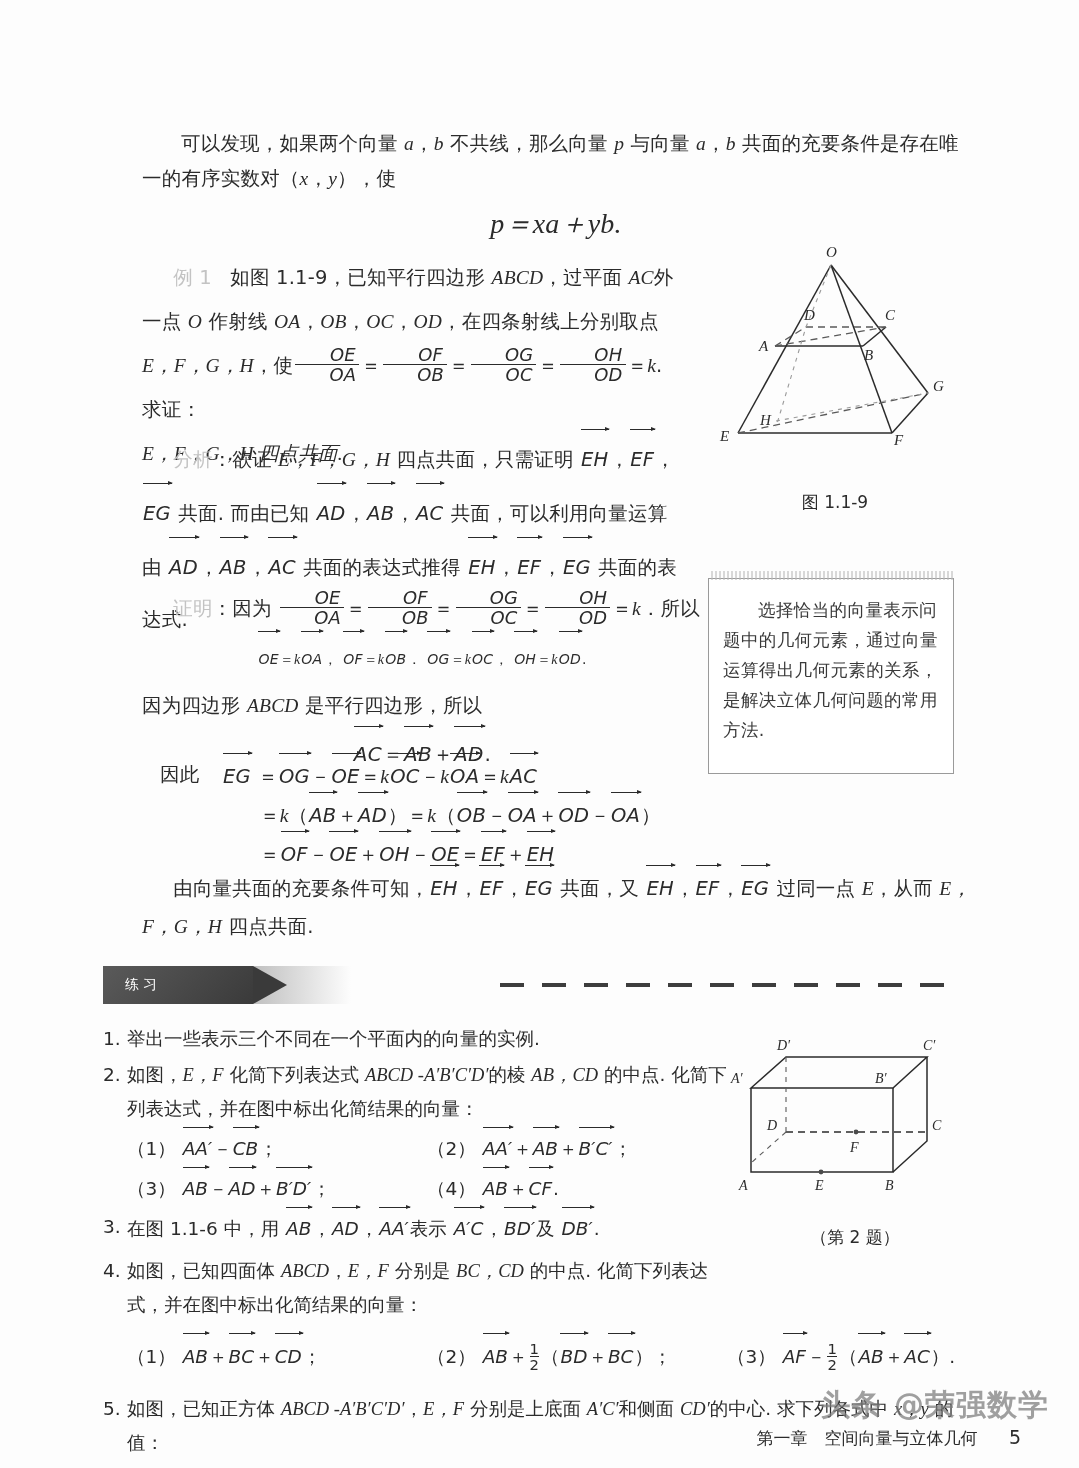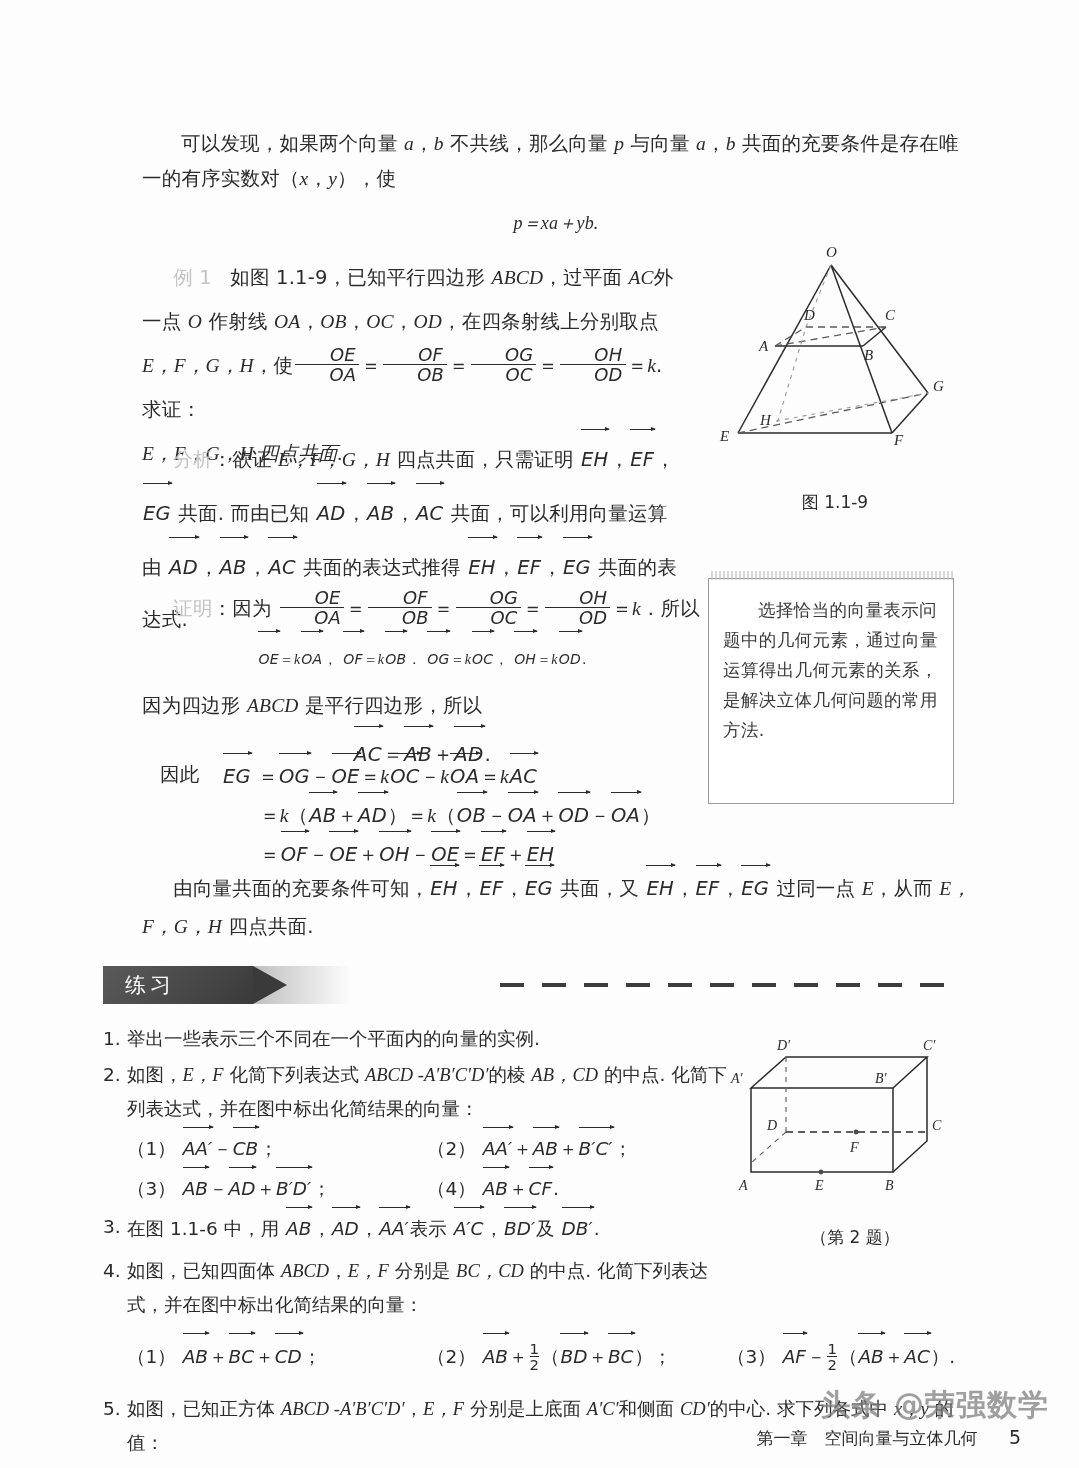--- a/index.html
+++ b/index.html
@@ -87,21 +87,21 @@
     font-family: "DejaVu Sans", sans-serif;
     color: #2b2b2b;
   }
 
   
   .tip-box {
     position: absolute;
     left: 708px;
     top: 578px;
     width: 246px;
-    height: 226px;
+    height: 196px;
     background: #ffffff;
     border: 1px solid #9a9a9a;
     box-sizing: border-box;
   }
   .tip-box::before {
     content: "";
     position: absolute;
     left: 2px; top: -8px;
     width: 242px; height: 9px;
     background: repeating-linear-gradient(90deg,#b9b9b9 0 2px,transparent 2px 4px);
@@ -122,21 +122,21 @@
   .ex-banner {
     position: absolute;
     left: 103px; top: 966px;
     width: 150px; height: 38px;
     background: linear-gradient(135deg,#5a5a5a,#3a3a3a);
     display: flex; align-items: center;
   }
   .ex-banner .lbl {
     color: #ffffff;
     font-family: "DejaVu Sans", sans-serif;
-    font-size: 21px;
+    font-size: 14px;
     letter-spacing: 4px;
     padding-left: 22px;
   }
   .ex-arrow {
     position: absolute;
     left: 253px; top: 966px;
     width: 0; height: 0;
     border-left: 34px solid #3a3a3a;
     border-top: 19px solid transparent;
     border-bottom: 19px solid transparent;
@@ -203,21 +203,21 @@
 </style>
 </head>
 <body>
 
 <div class="page">
 
   <div class="body-col" style="left:142px; top:126px; width:828px;">
     <div class="para zh">
       <span>可以发现，如果两个向量 </span><span class="it">a</span><span>，</span><span class="it">b</span><span> 不共线，那么向量 </span><span class="it">p</span><span> 与向量 </span><span class="it">a</span><span>，</span><span class="it">b</span><span> 共面的充要条件是存在唯一的有序实数对（</span><span class="it">x</span><span>，</span><span class="it">y</span><span>），使</span>
     </div>
-    <div class="center it" style="margin-top:10px; font-size:18px;">p＝xa＋yb.</div>
+    <div class="center it" style="margin-top:10px; font-size:28px;">p＝xa＋yb.</div>
   </div>
 
   <div class="body-col" style="left:142px; top:256px; width:545px; line-height:44px;">
     <div class="zh" style="text-indent:1.6em;">
       <span class="faint">例 1</span>
       <span style="margin-left:12px;">如图 1.1-9，已知平行四边形 </span><span class="it">ABCD</span><span>，过平面 </span><span class="it">AC</span><span>外一点 </span><span class="it">O</span><span> 作射线 </span><span class="it">OA</span>，<span class="it">OB</span>，<span class="it">OC</span>，<span class="it">OD</span><span>，在四条射线上分别取点 </span><span class="it">E，F，G，H</span><span>，使</span><span class="frac"><span class="num">OE</span><span class="den">OA</span></span>＝<span class="frac"><span class="num">OF</span><span class="den">OB</span></span>＝<span class="frac"><span class="num">OG</span><span class="den">OC</span></span>＝<span class="frac"><span class="num">OH</span><span class="den">OD</span></span>＝<span class="it">k</span><span>. 求证：</span><br>
       <span class="it">E，F，G，H 四点共面.</span>
     </div>
   </div>
 

